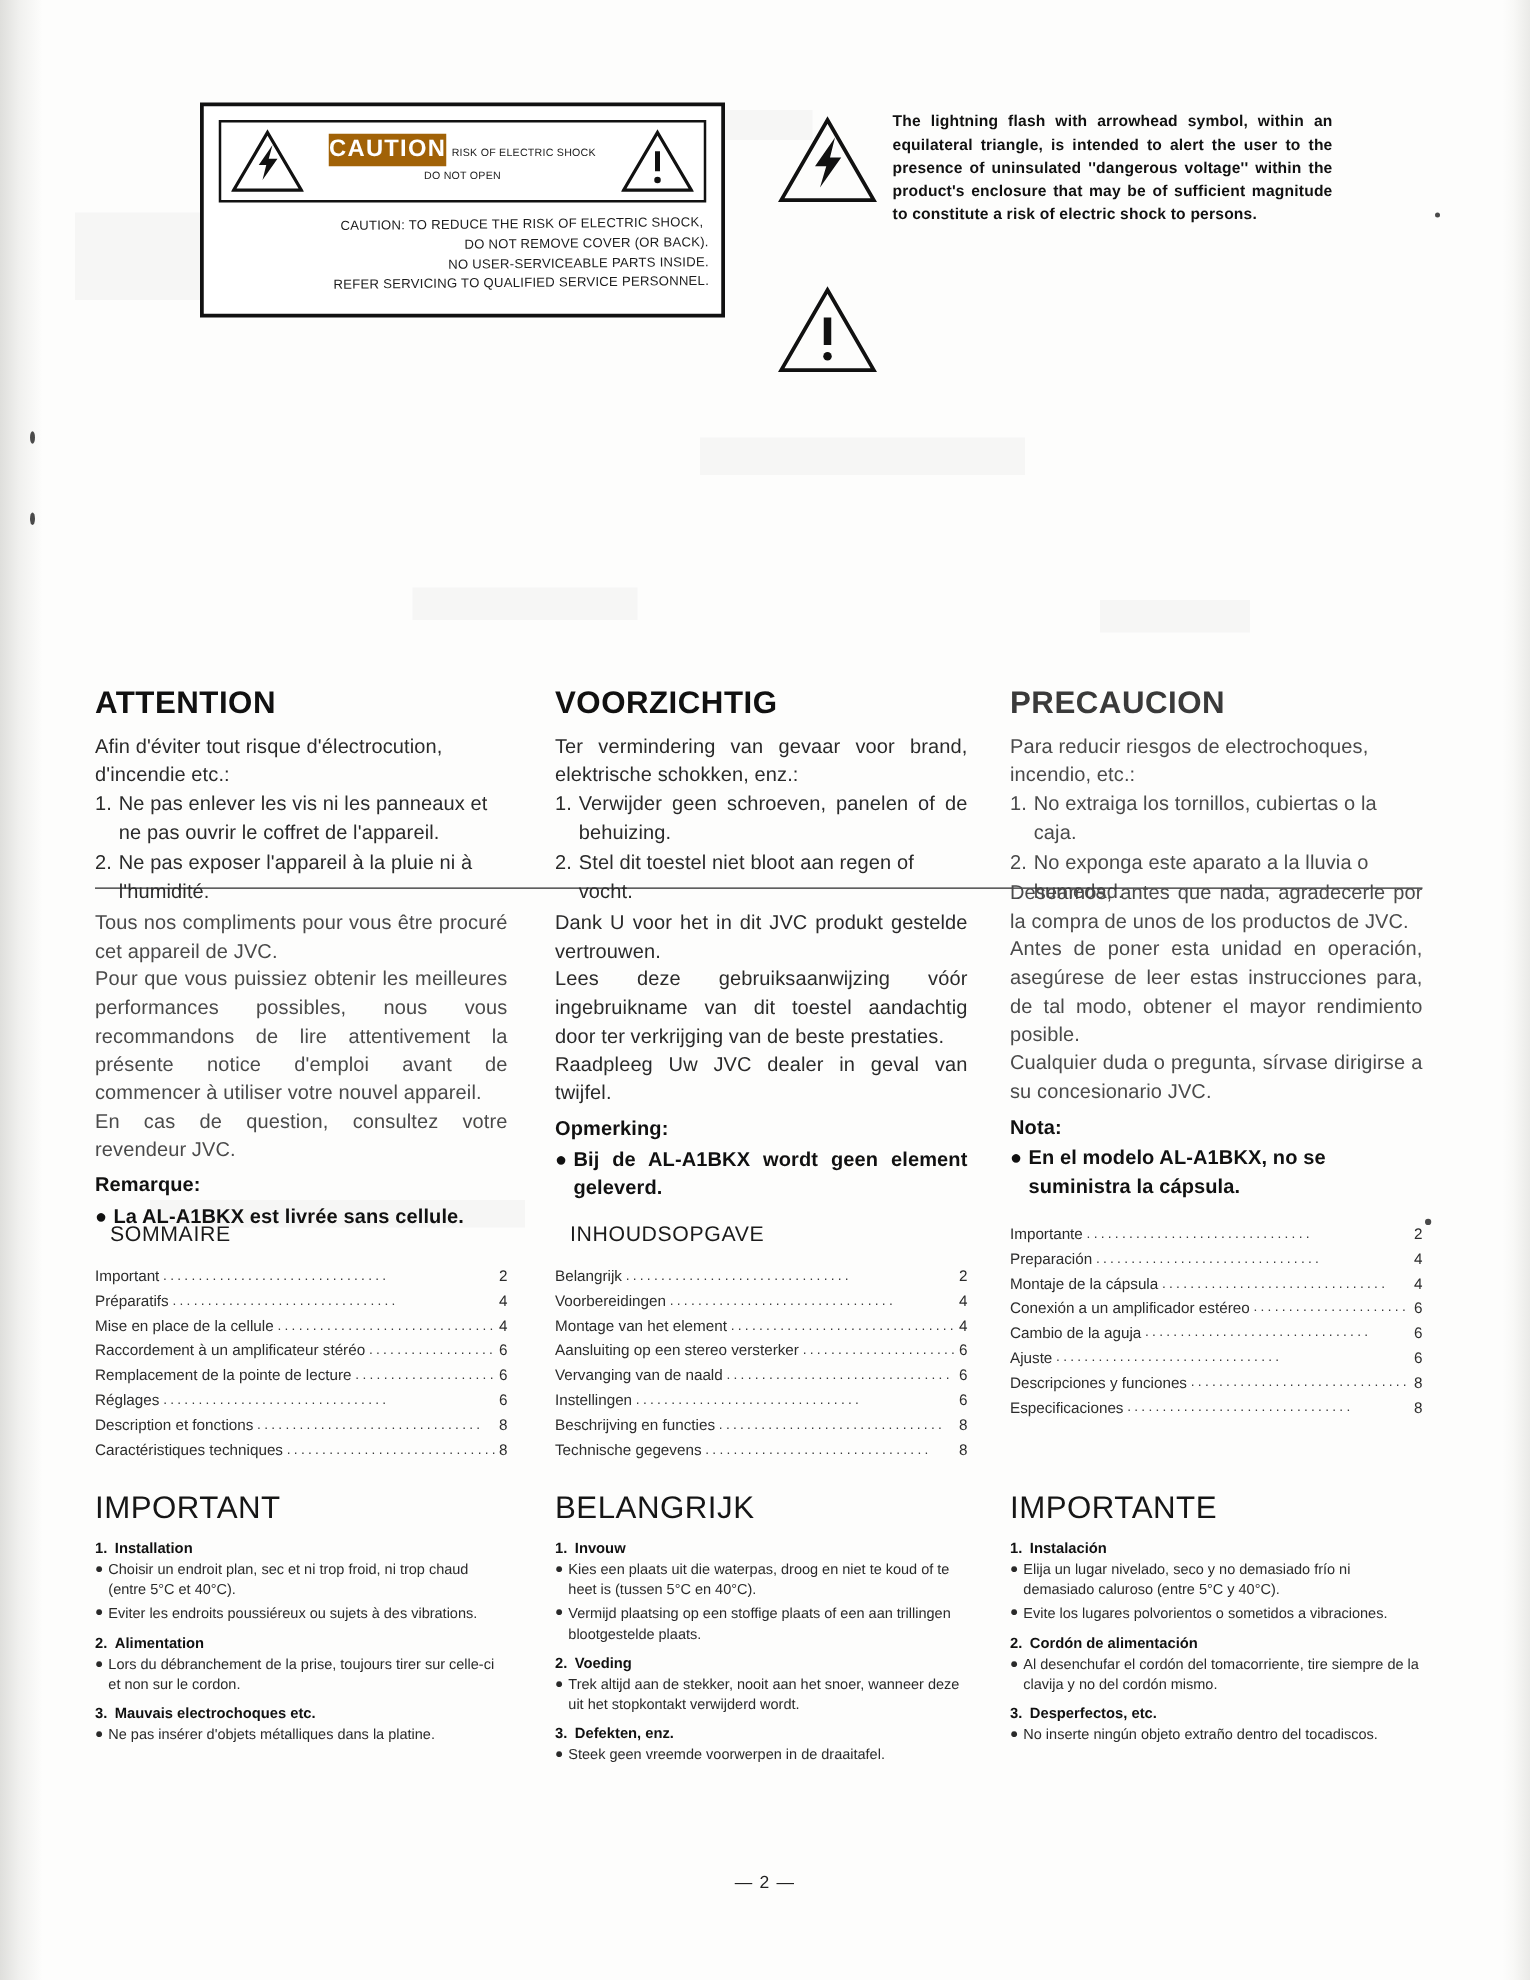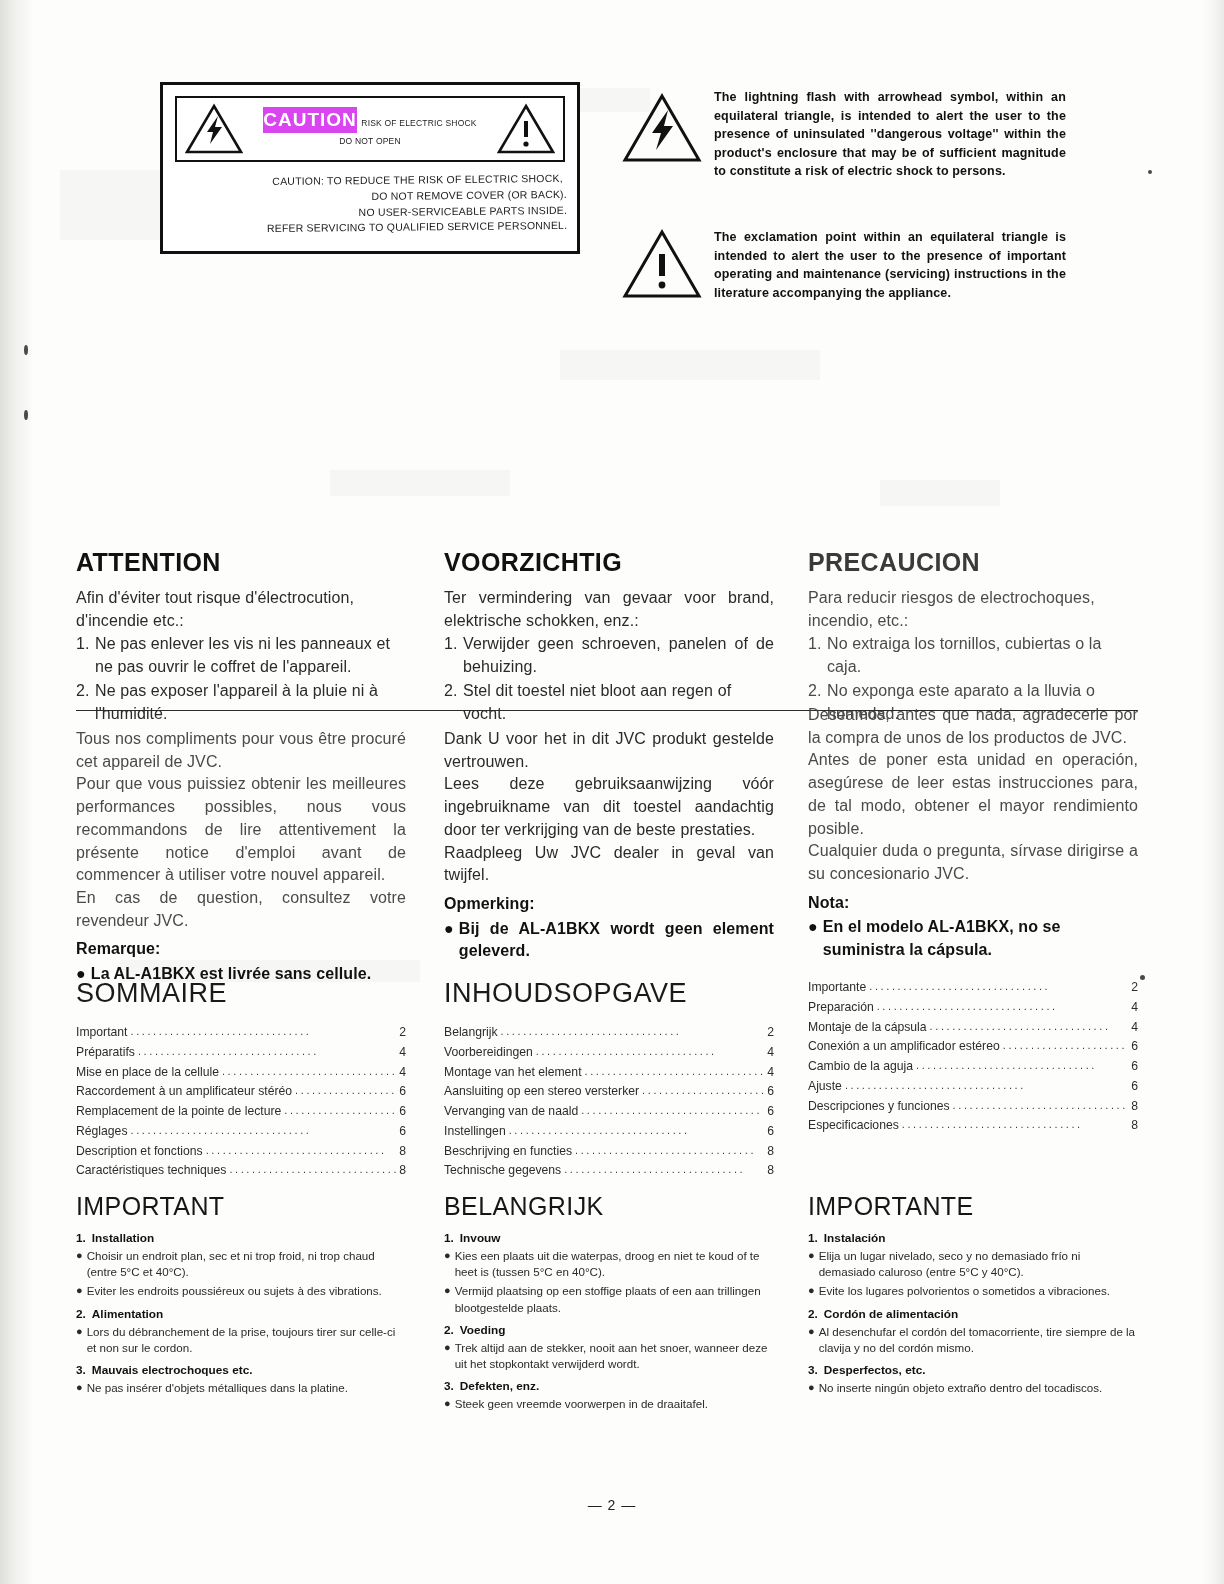--- a/index.html
+++ b/index.html
@@ -67,21 +67,21 @@
     align-items: center;
     justify-content: space-between;
     padding: 0 8px;
   }
   .caution-banner {
     text-align: center;
     flex: 1;
     padding: 0 6px;
   }
   .caution-banner .bar {
-    background: #d946ef;
+    background: #a16207;
     color: #fff;
     font-weight: bold;
     font-size: 19px;
     letter-spacing: 1px;
     padding: 2px 0 3px;
     line-height: 1;
   }
   .caution-banner .sub {
     font-size: 8.5px;
     letter-spacing: .2px;
@@ -172,24 +172,24 @@
   .bold { font-weight: bold; color: #111; }
   .bullet-line {
     display: flex;
     gap: 5px;
     margin-top: 2px;
   }
   .bullet-line .dot { flex: none; }
 
   
   h2.toc-head {
-    font-size: 27px;
+    font-size: 17px;
     font-weight: normal;
     letter-spacing: .5px;
-    margin: 0 0 14px 0;
+    margin: 0 0 14px 12px;
     color: #1a1a1a;
   }
   .toc { font-size: 12.2px; line-height: 1.62; color: #2c2c2c; }
   .toc-row {
     display: flex;
     align-items: baseline;
     white-space: nowrap;
   }
   .toc-label { flex: none; }
   .toc-dots {
@@ -303,21 +303,20 @@
   </div>
   <div class="expl expl-1 just">The lightning flash with arrowhead symbol, within an equilateral triangle, is intended to alert the user to the presence of uninsulated ''dangerous voltage'' within the product's enclosure that may be of sufficient magnitude to constitute a risk of electric shock to persons.</div>
 
   <div class="expl-icon icon-2">
     <svg width="80" height="72" viewBox="0 0 80 72" aria-hidden="true">
       <polygon points="40,4 77,68 3,68" fill="none" stroke="#111" stroke-width="3"></polygon>
       <rect x="37" y="26" width="6" height="22" fill="#111"></rect>
       <circle cx="40" cy="57" r="3.4" fill="#111"></circle>
     </svg>
   </div>
-  <div class="expl expl-2 just">The exclamation point within an equilateral triangle is intended to alert the user to the presence of important operating and maintenance (servicing) instructions in the literature accompanying the appliance.</div>
 
   <div class="col c1" style="top:548px;">
     <h2 class="head">ATTENTION</h2>
     <div class="body-txt">Afin d'éviter tout risque d'électrocution, d'incendie etc.:</div>
     <ul class="numlist body-txt">
       <li>
           <span class="n">1.</span>
           <span class="t">Ne pas enlever les vis ni les panneaux et ne pas ouvrir le coffret de l'appareil.</span>
         </li>
       <li>

